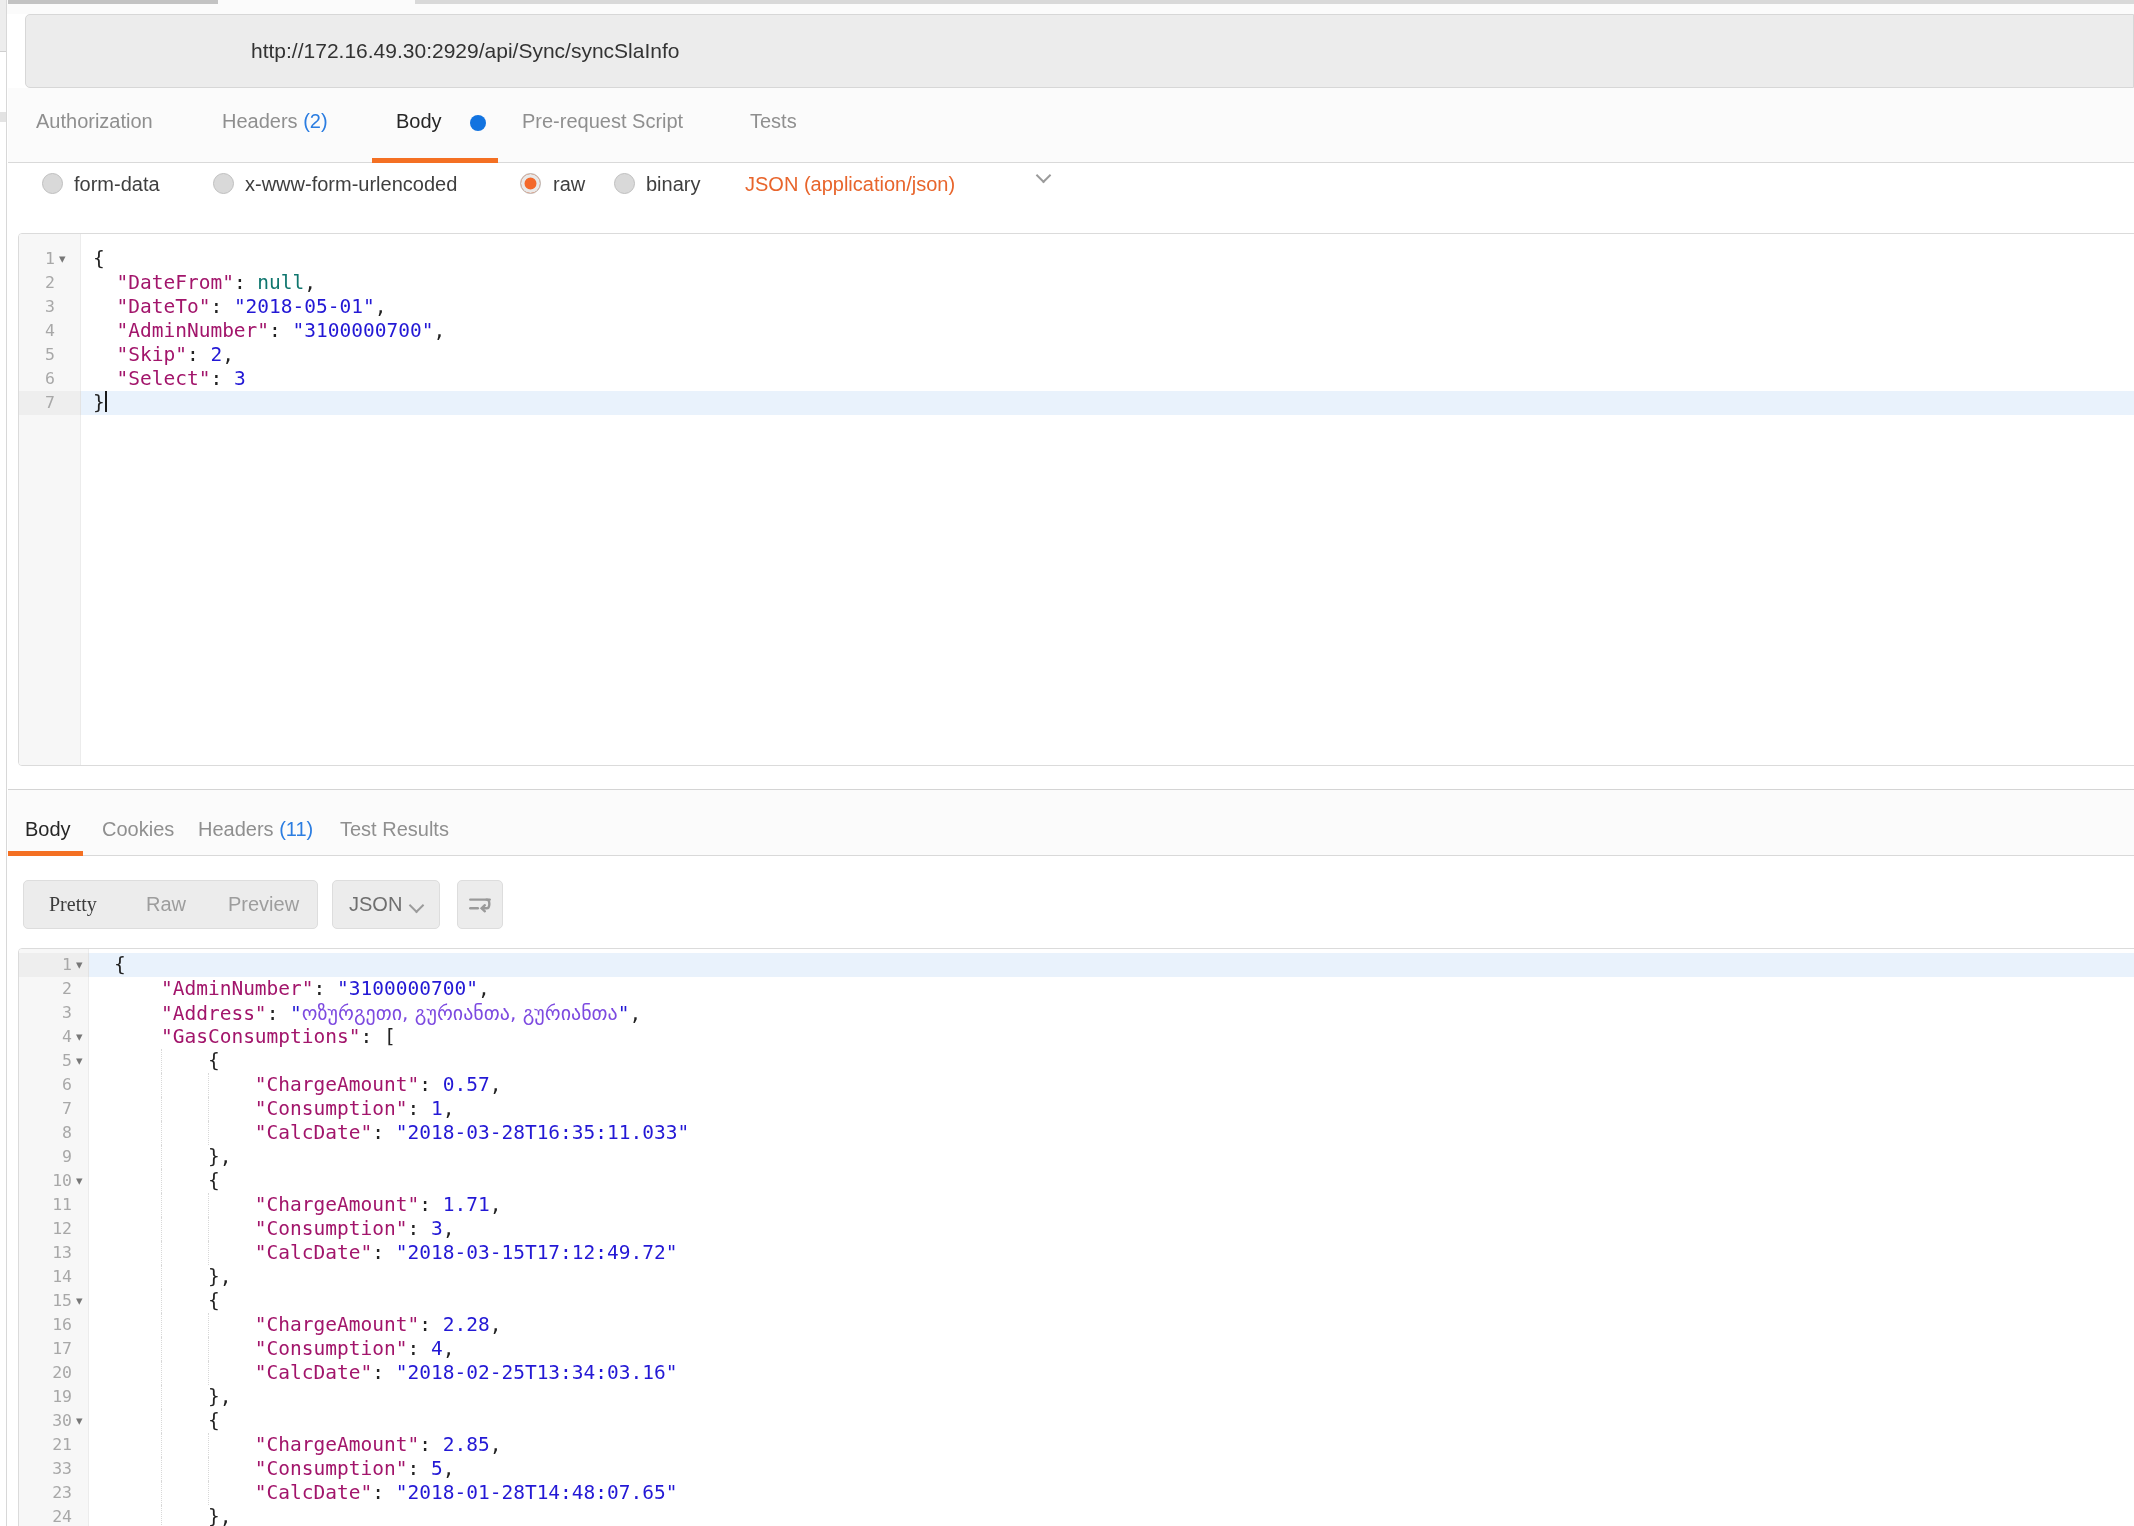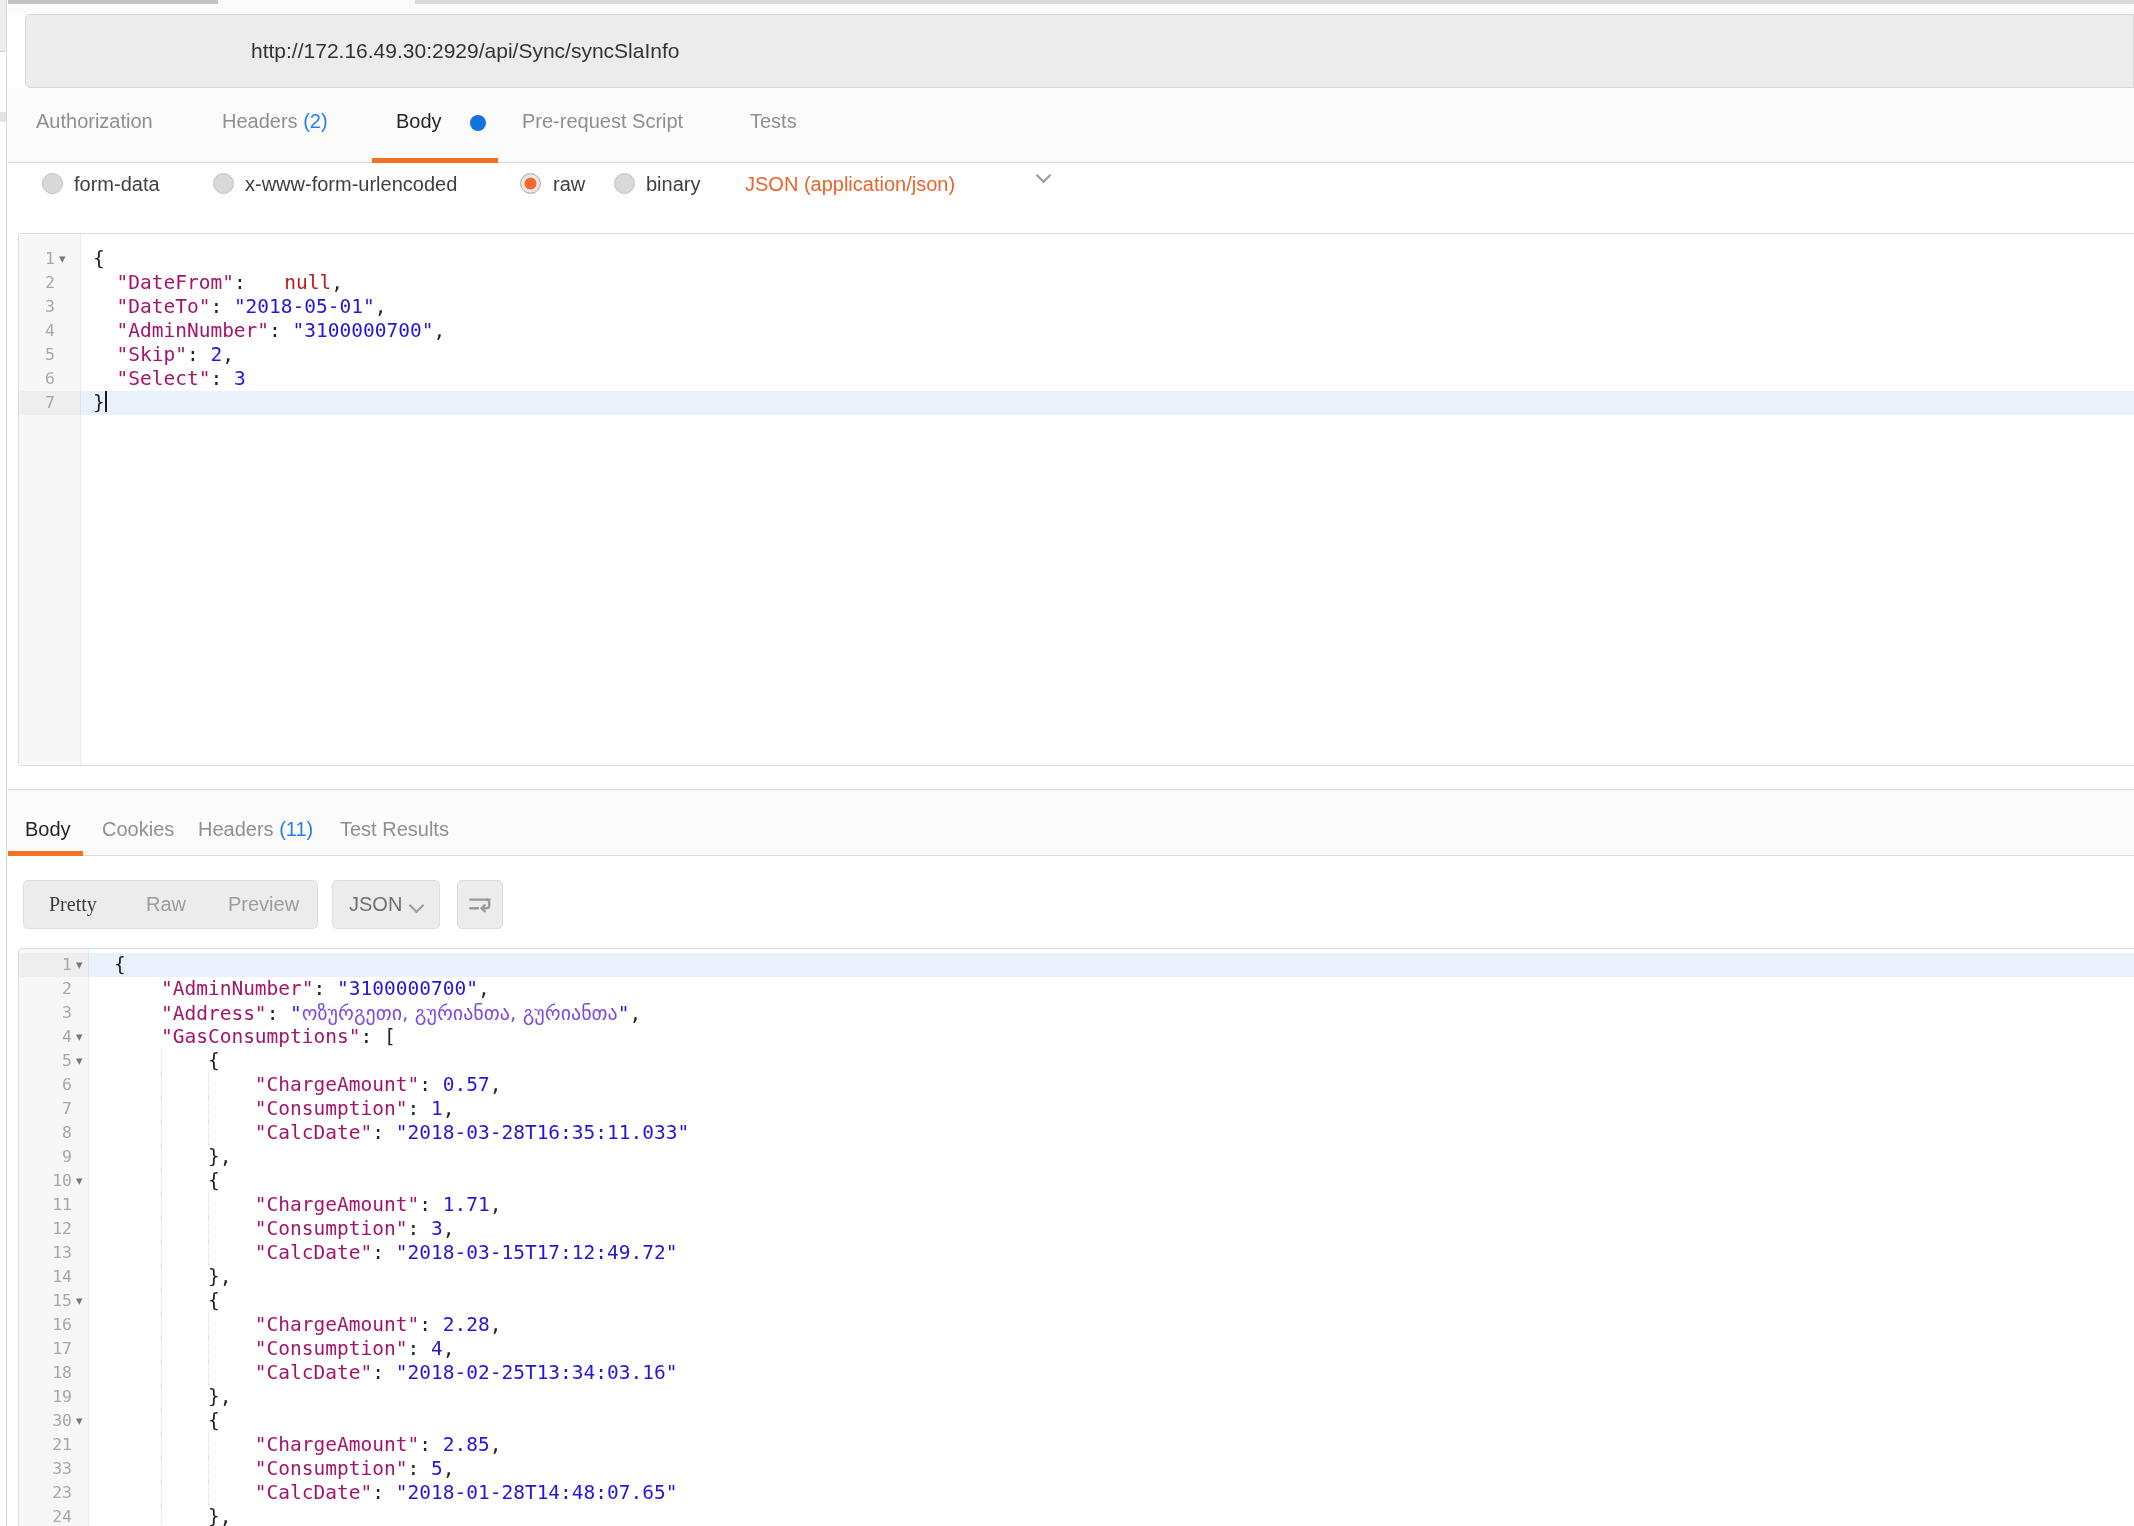--- a/index.html
+++ b/index.html
@@ -57,21 +57,21 @@
   .lnum { position:absolute; top:0; text-align:right; font-family:"DejaVu Sans Mono",monospace;
     font-size:16.5px; line-height:24px; color:#a8a8a8; }
   .fold { position:absolute; top:0; font-size:13px; line-height:24px; color:#777; cursor:pointer; }
   pre.code { position:absolute; top:0; white-space:pre; font-family:"DejaVu Sans Mono",monospace;
     font-size:19.5px; line-height:24px; color:#222; }
   .ind { display:inline-block; height:24px; vertical-align:top; }
   .ind.g { border-left:1px dotted #d8d8d8; }
   .tk-key { color:#a2156b; }
   .tk-str { color:#2318d5; }
   .tk-num { color:#2318d5; }
-  .tk-atom { color:#b91c1c;margin-left:27px; }
+  .tk-atom { color:#0f766e; }
   .tk-punc { color:#222; }
   .tk-geo { color:#7d4ae0; font-family:"DejaVu Sans",sans-serif; font-size:20px; }
   .caret { display:inline-block; width:2px; height:21px; background:#1a1a1a; vertical-align:-3px; }
 
   
   #pane-divider { left:8px; top:789px; width:2126px; height:1px; background:#d4d4d4; }
 
   
   #resp-tabs { left:8px; top:790px; width:2126px; height:66px; background:#fbfbfb; border-bottom:1px solid #d9d9d9; }
   #resp-underline { position:absolute; left:0px; top:61px; width:75px; height:5px; background:#f47023; }
@@ -270,21 +270,21 @@
         </div>
         <div class="cm-row" style="height: 24px;">
           <span class="lnum" style="left: 0px; width: 53px;">16</span>
           <pre class="code" style="left: 95px;"><span class="ind" style="width: 4ch;"></span><span class="ind g" style="width: 4ch;"></span><span class="ind g" style="width: 4ch;"></span><span class="tk-key">"ChargeAmount"</span><span class="tk-punc">: </span><span class="tk-num">2.28</span><span class="tk-punc">,</span></pre>
         </div>
         <div class="cm-row" style="height: 24px;">
           <span class="lnum" style="left: 0px; width: 53px;">17</span>
           <pre class="code" style="left: 95px;"><span class="ind" style="width: 4ch;"></span><span class="ind g" style="width: 4ch;"></span><span class="ind g" style="width: 4ch;"></span><span class="tk-key">"Consumption"</span><span class="tk-punc">: </span><span class="tk-num">4</span><span class="tk-punc">,</span></pre>
         </div>
         <div class="cm-row" style="height: 24px;">
-          <span class="lnum" style="left: 0px; width: 53px;">18</span>
+          <span class="lnum" style="left: 0px; width: 53px;">20</span>
           <pre class="code" style="left: 95px;"><span class="ind" style="width: 4ch;"></span><span class="ind g" style="width: 4ch;"></span><span class="ind g" style="width: 4ch;"></span><span class="tk-key">"CalcDate"</span><span class="tk-punc">: </span><span class="tk-str">"2018-02-25T13:34:03.16"</span></pre>
         </div>
         <div class="cm-row" style="height: 24px;">
           <span class="lnum" style="left: 0px; width: 53px;">19</span>
           <pre class="code" style="left: 95px;"><span class="ind" style="width: 4ch;"></span><span class="ind g" style="width: 4ch;"></span><span class="tk-punc">},</span></pre>
         </div>
         <div class="cm-row" style="height: 24px;">
           <span class="lnum" style="left: 0px; width: 53px;">30</span>
           <span class="fold" style="left: 57px;">▾</span>
           <pre class="code" style="left: 95px;"><span class="ind" style="width: 4ch;"></span><span class="ind g" style="width: 4ch;"></span><span class="tk-punc">{</span></pre>

